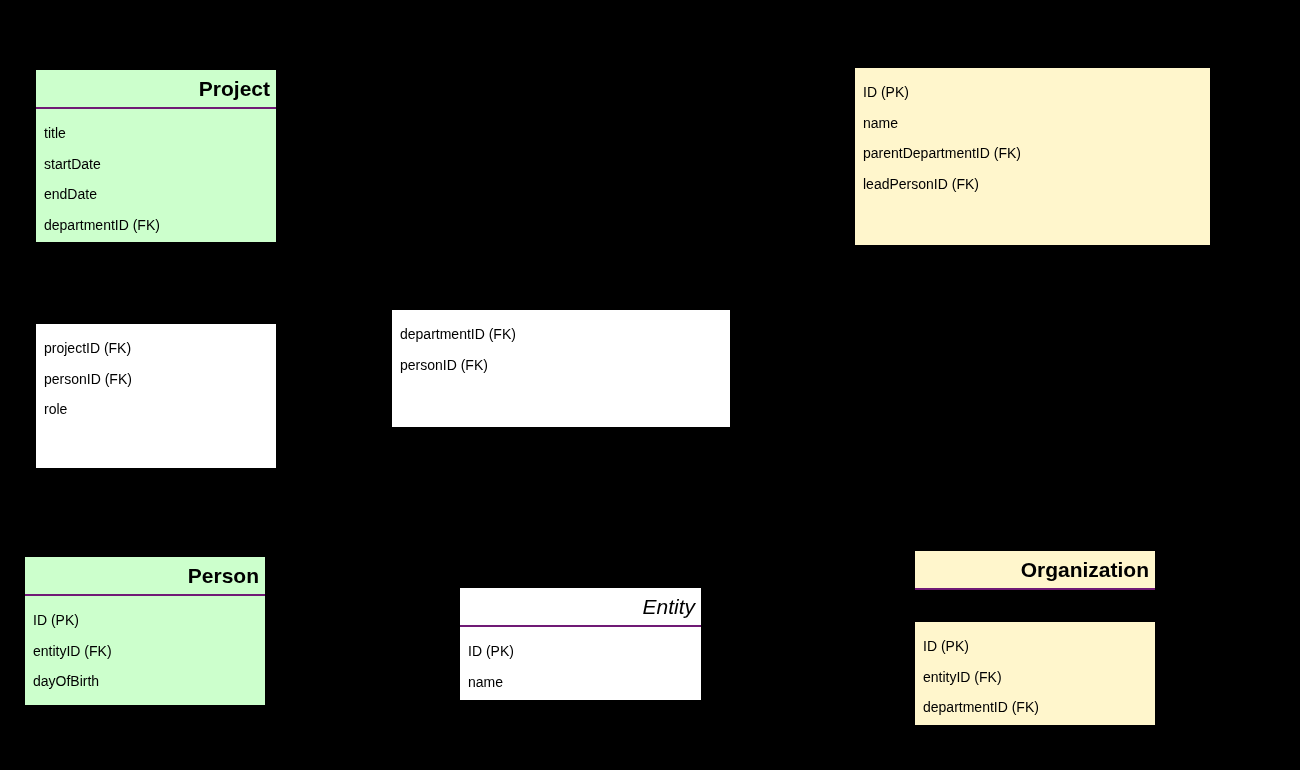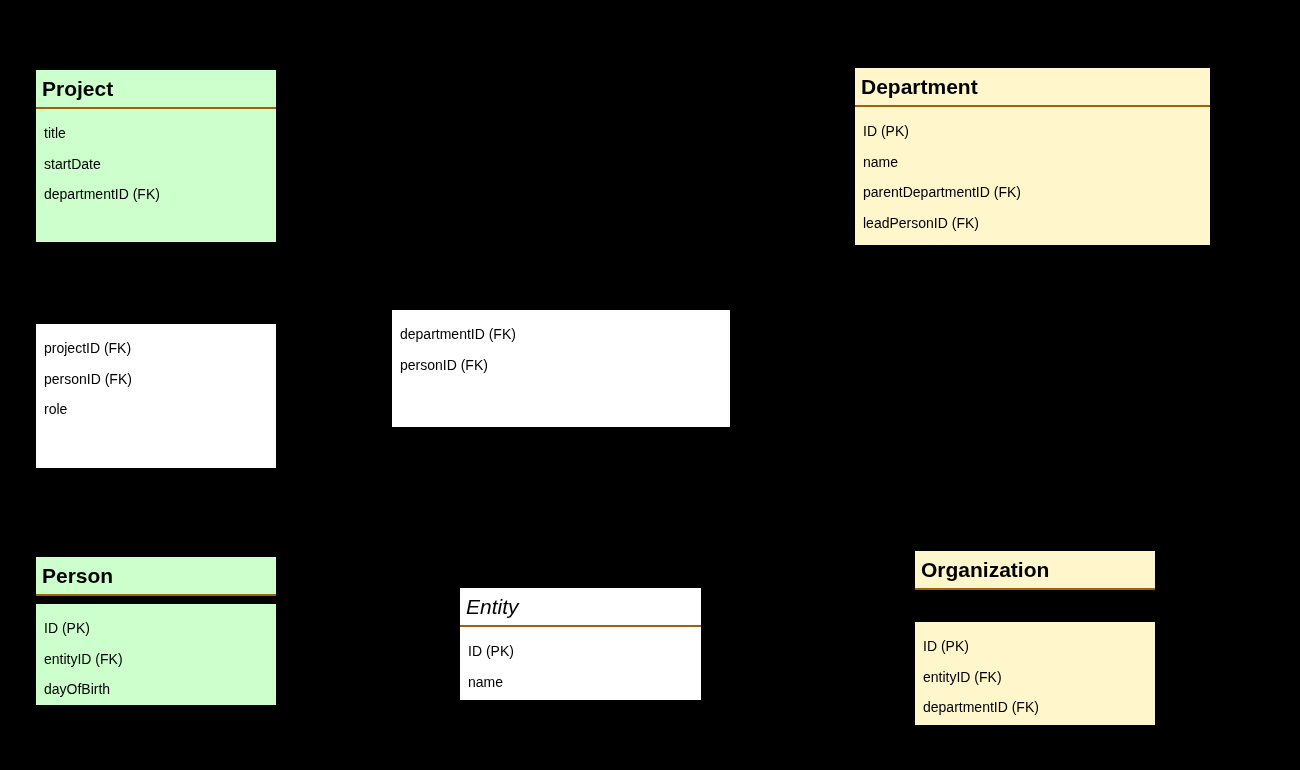--- a/index.html
+++ b/index.html
@@ -19,27 +19,27 @@
     position: absolute;
     box-sizing: border-box;
     border: 2px solid #000000;
     display: flex;
     flex-direction: column;
     overflow: hidden;
   }
   .entity-title {
     box-sizing: border-box;
     width: 100%;
-    text-align: left;
+    text-align: right;
     font-size: 21px;
     font-weight: bold;
     line-height: 1;
     padding: 8px 6px 8px 6px;
     color: #000000;
-    border-bottom: 2px solid #a16207;
+    border-bottom: 2px solid #701a75;
     white-space: nowrap;
   }
   .entity-title.italic {
     font-style: italic;
     font-weight: normal;
   }
   .entity-attrs {
     box-sizing: border-box;
     flex: 1 1 auto;
     padding: 9px 0 6px 8px;
@@ -61,46 +61,46 @@
 </style>
 </head>
 <body>
 
 <div id="canvas" style="background: rgb(0, 0, 0);">
     <div class="entity-box fill-green" style="left: 34px; top: 68px; width: 244px; height: 176px;">
       <div class="entity-title">Project</div>
       <div class="entity-attrs">
         <div class="attr-row">title</div>
         <div class="attr-row">startDate</div>
+        <div class="attr-row">endDate</div>
         <div class="attr-row">departmentID (FK)</div>
       </div>
     </div>
     <div class="entity-box fill-yellow" style="left: 853px; top: 66px; width: 359px; height: 181px;">
-      <div class="entity-title">Department</div>
       <div class="entity-attrs">
         <div class="attr-row">ID (PK)</div>
         <div class="attr-row">name</div>
         <div class="attr-row">parentDepartmentID (FK)</div>
         <div class="attr-row">leadPersonID (FK)</div>
       </div>
     </div>
     <div class="entity-box fill-white" style="left: 34px; top: 322px; width: 244px; height: 148px;">
       <div class="entity-attrs">
         <div class="attr-row">projectID (FK)</div>
         <div class="attr-row">personID (FK)</div>
         <div class="attr-row">role</div>
       </div>
     </div>
     <div class="entity-box fill-white" style="left: 390px; top: 308px; width: 342px; height: 121px;">
       <div class="entity-attrs">
         <div class="attr-row">departmentID (FK)</div>
         <div class="attr-row">personID (FK)</div>
       </div>
     </div>
-    <div class="entity-box fill-green" style="left: 34px; top: 555px; width: 244px; height: 152px; gap: 8px;">
+    <div class="entity-box fill-green" style="left: 23px; top: 555px; width: 244px; height: 152px;">
       <div class="entity-title">Person</div>
       <div class="entity-attrs">
         <div class="attr-row">ID (PK)</div>
         <div class="attr-row">entityID (FK)</div>
         <div class="attr-row">dayOfBirth</div>
       </div>
     </div>
     <div class="entity-box fill-white" style="left: 458px; top: 586px; width: 245px; height: 116px;">
       <div class="entity-title italic">Entity</div>
       <div class="entity-attrs">

